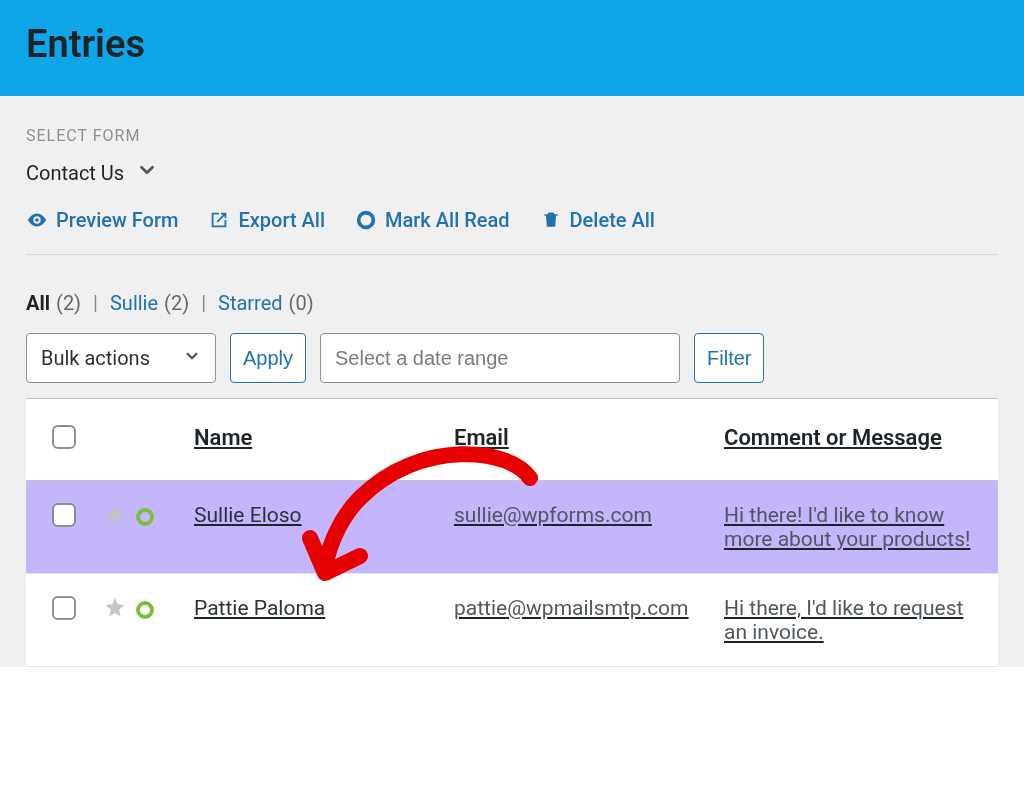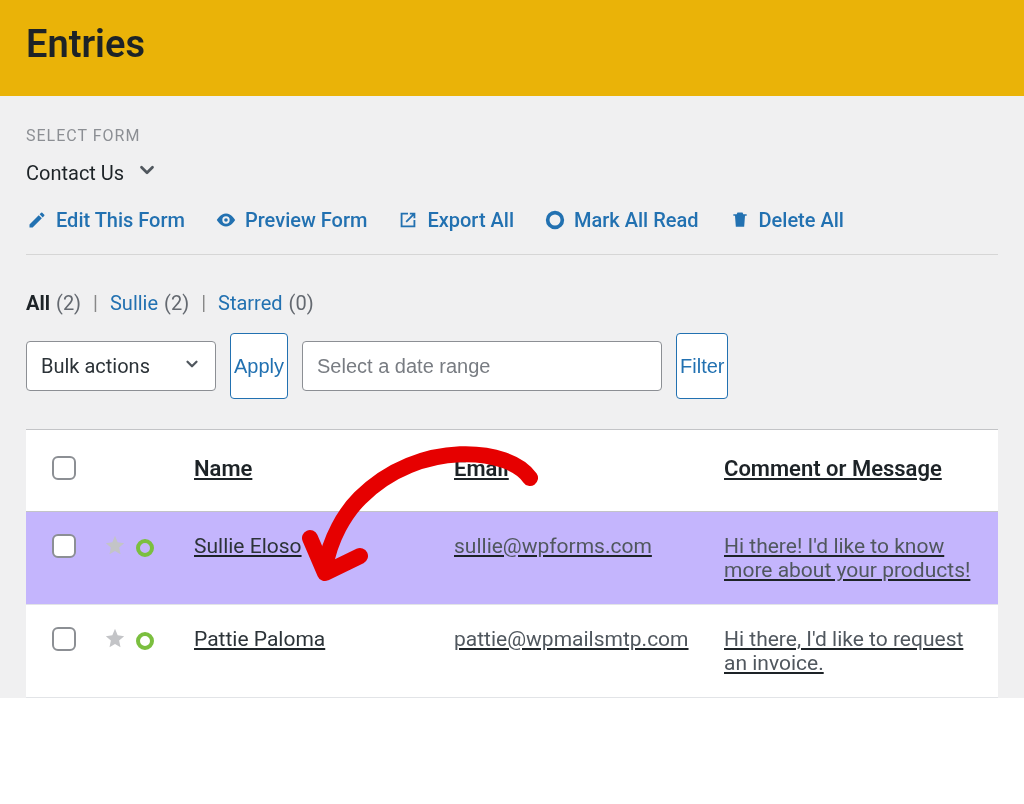--- a/index.html
+++ b/index.html
@@ -4,21 +4,21 @@
 <style>
   * { box-sizing: border-box; margin: 0; padding: 0; }
   body {
     font-family: -apple-system, BlinkMacSystemFont, "Segoe UI", Roboto, Helvetica, Arial, sans-serif;
     background: #fff;
     width: 1024px;
     color: #1d2327;
   }
   .page-header {
     padding: 22px 26px 30px;
-    background: #eab308;
+    background: #0ea5e9;
   }
   .page-title {
     font-size: 38px;
     font-weight: 600;
     color: #1d2327;
   }
   .form-section {
     background: #f0f0f1;
     padding: 30px 26px 0;
   }
@@ -80,21 +80,21 @@
   }
   .filter-sep { color: #888; }
   .filter-item { display: inline-flex; gap: 6px; align-items: center; }
   .filter-item .lbl-link { color: #2271b1; cursor: pointer; }
   .filter-item .lbl-bold { font-weight: 700; color: #1d2327; }
   .filter-item .cnt { color: #646970; }
   .actions-row {
     display: flex;
     gap: 14px;
     align-items: center;
-    margin-bottom: 30px;
+    margin-bottom: 15px;
   }
   .select, .textinput {
     border: 1px solid #8c8f94;
     background: #fff;
     color: #2c3338;
     border-radius: 4px;
     font-size: 20px;
     padding: 10px 14px;
     height: 50px;
   }
@@ -109,22 +109,22 @@
   .textinput {
     min-width: 360px;
     color: #787c82;
   }
   .btn-outline {
     border: 1px solid #2271b1;
     color: #2271b1;
     background: #fff;
     border-radius: 4px;
     font-size: 20px;
-    padding: 10px 3px;
-    height: 66px;
+    padding: 10px 12px;
+    height: 50px;
     cursor: pointer;
   }
   .textinput::placeholder { color: #787c82; }
 
   table.entries {
     width: 100%;
     border-collapse: collapse;
     background: #fff;
     border-top: 1px solid #c3c4c7;
     text-decoration: underline;
@@ -194,28 +194,20 @@
   <div class="form-selector">
     <span class="form-name">Contact Us</span>
     <span class="chevron-down">
       <svg width="22" height="22" viewBox="0 0 24 24">
           <path d="M6 9l6 6 6-6" fill="none" stroke="#50575e" stroke-width="3" stroke-linecap="round" stroke-linejoin="round"></path>
         </svg>
     </span>
   </div>
 
   <div class="toolbar-links">
-    <a class="toolbar-link">
-      <span class="ic">
-        <svg viewBox="0 0 24 24" width="20" height="20">
-            <path fill="#2271b1" d="M3 17.25V21h3.75L17.81 9.94l-3.75-3.75L3 17.25zM20.71 7.04a1 1 0 0 0 0-1.41l-2.34-2.34a1 1 0 0 0-1.41 0l-1.83 1.83 3.75 3.75 1.83-1.83z"></path>
-          </svg>
-      </span>
-      <span>Edit This Form</span>
-    </a>
     <a class="toolbar-link">
       <span class="ic">
         <svg viewBox="0 0 24 24" width="22" height="22">
             <path fill="#2271b1" d="M12 5C6 5 2 12 2 12s4 7 10 7 10-7 10-7-4-7-10-7zm0 11a4 4 0 1 1 0-8 4 4 0 0 1 0 8z"></path>
             <circle cx="12" cy="12" r="2" fill="#2271b1"></circle>
           </svg>
       </span>
       <span>Preview Form</span>
     </a>
     <a class="toolbar-link">

